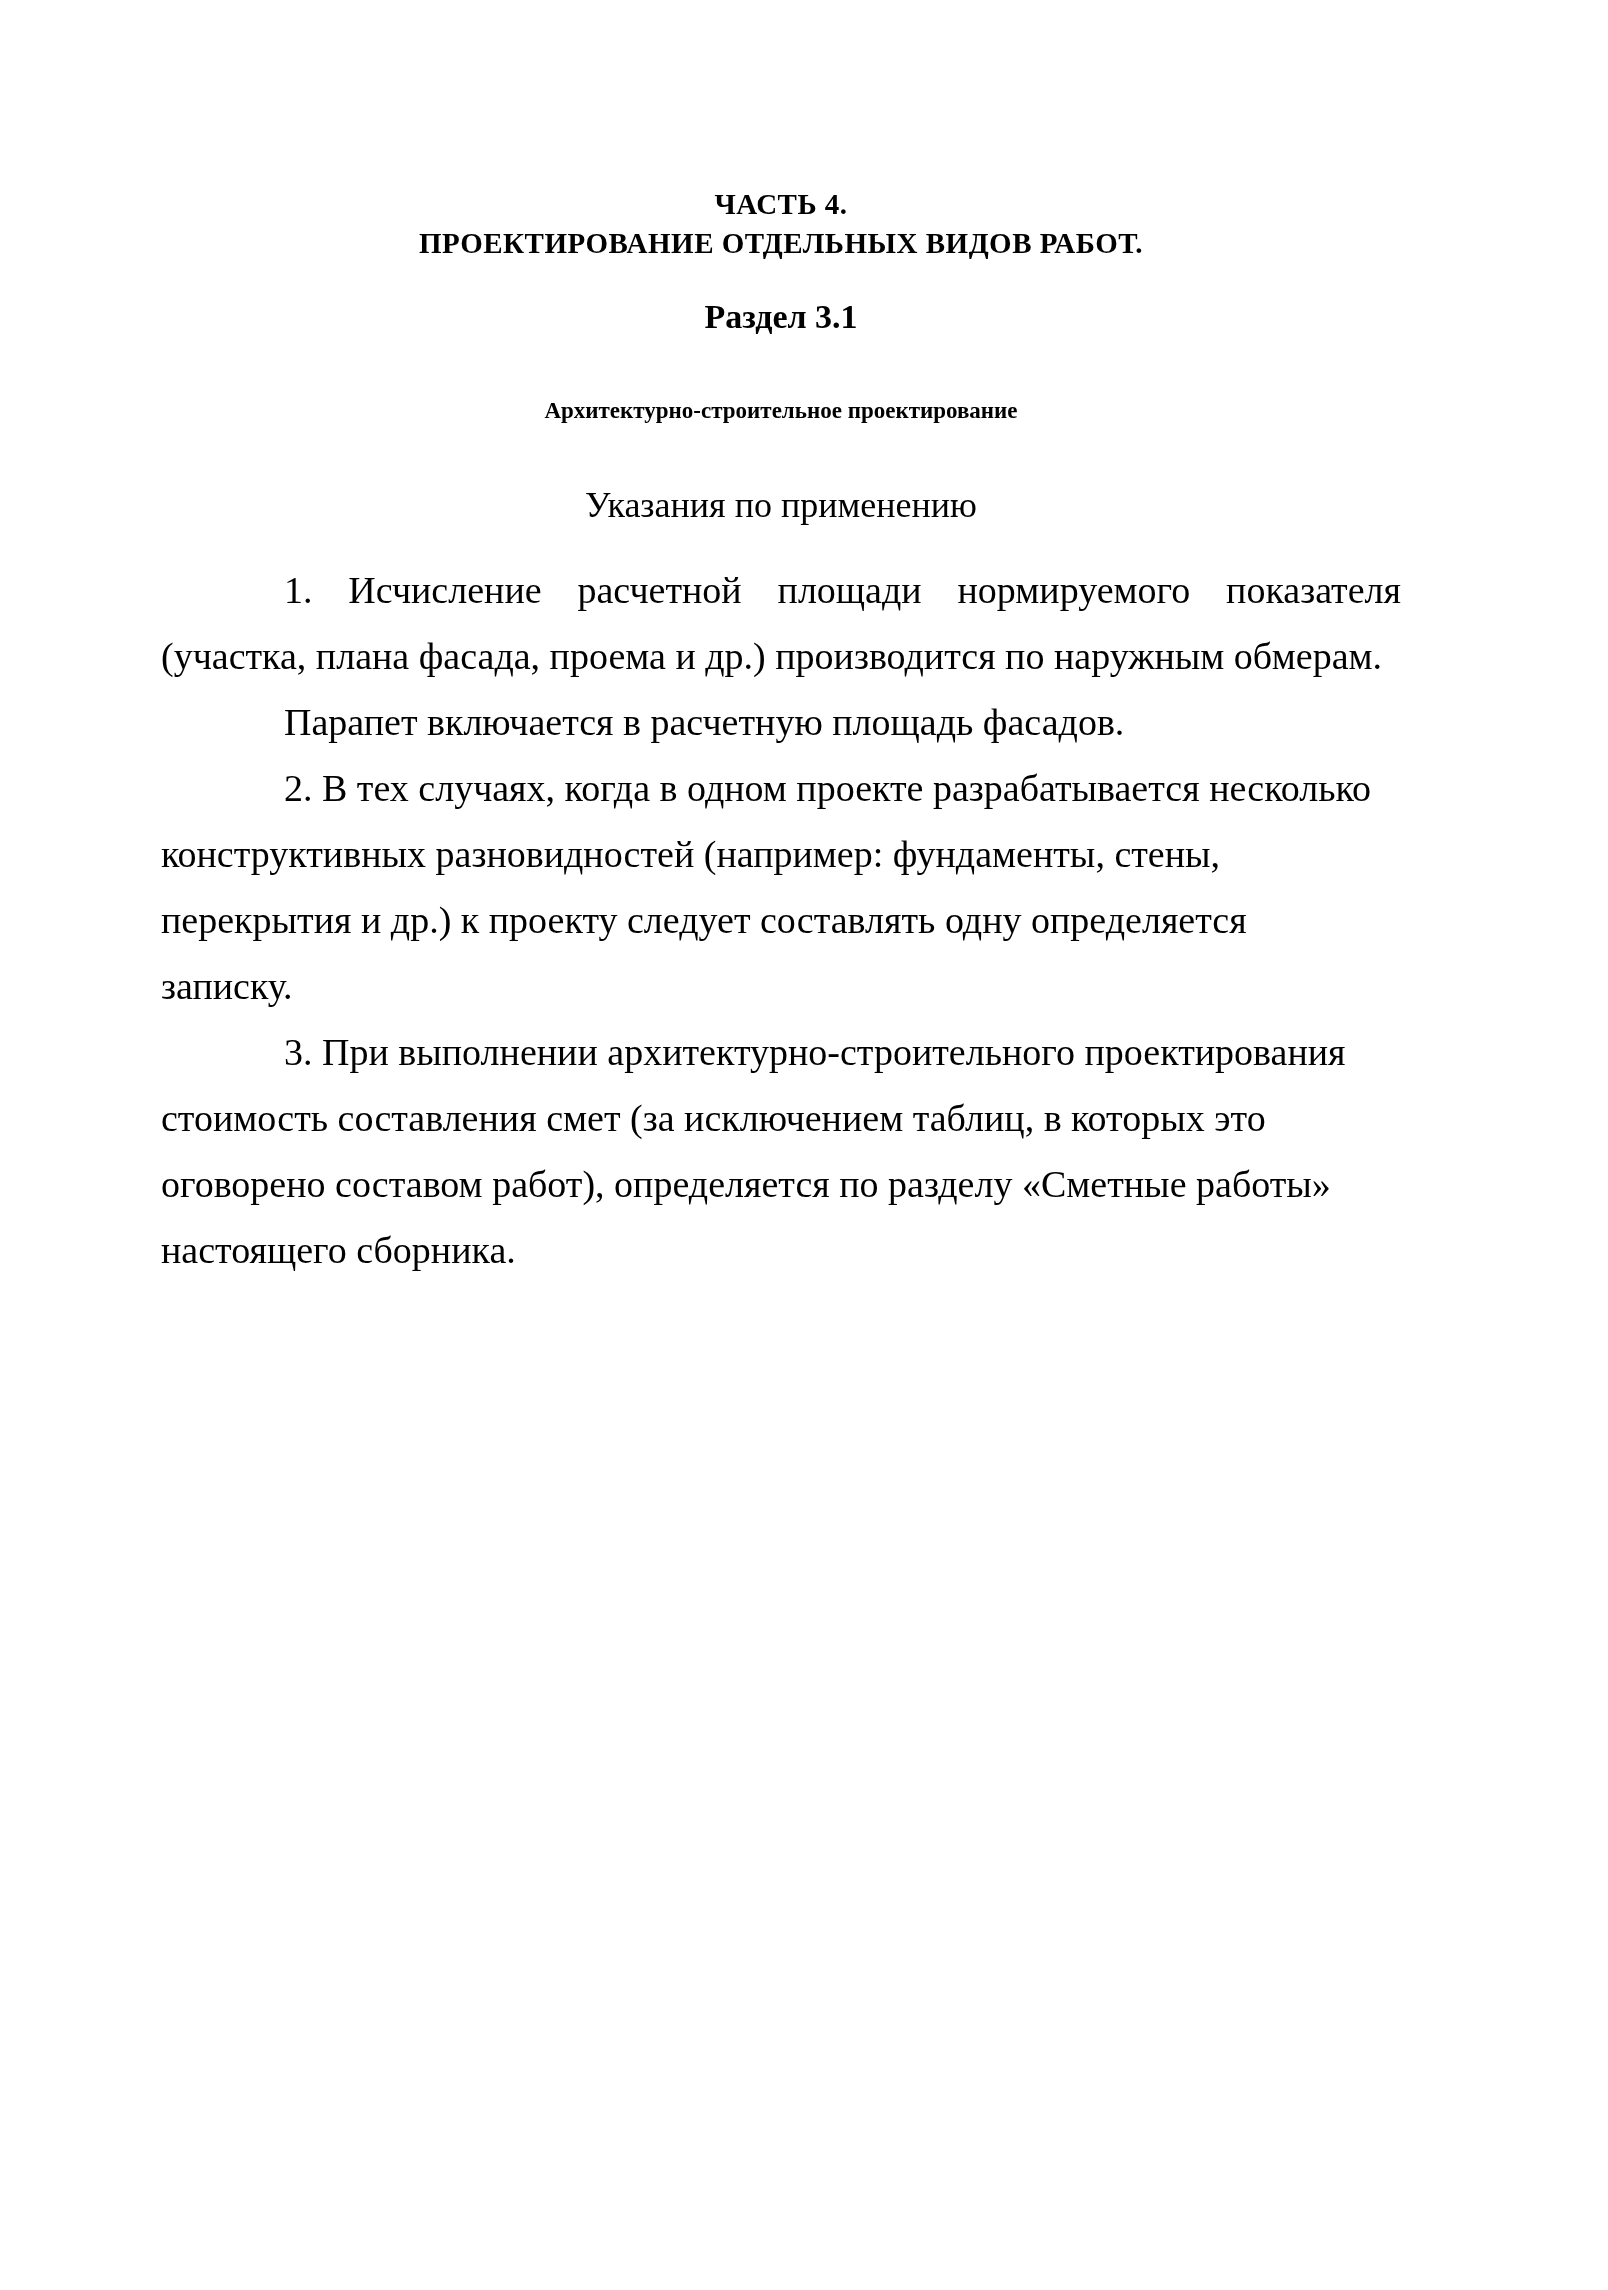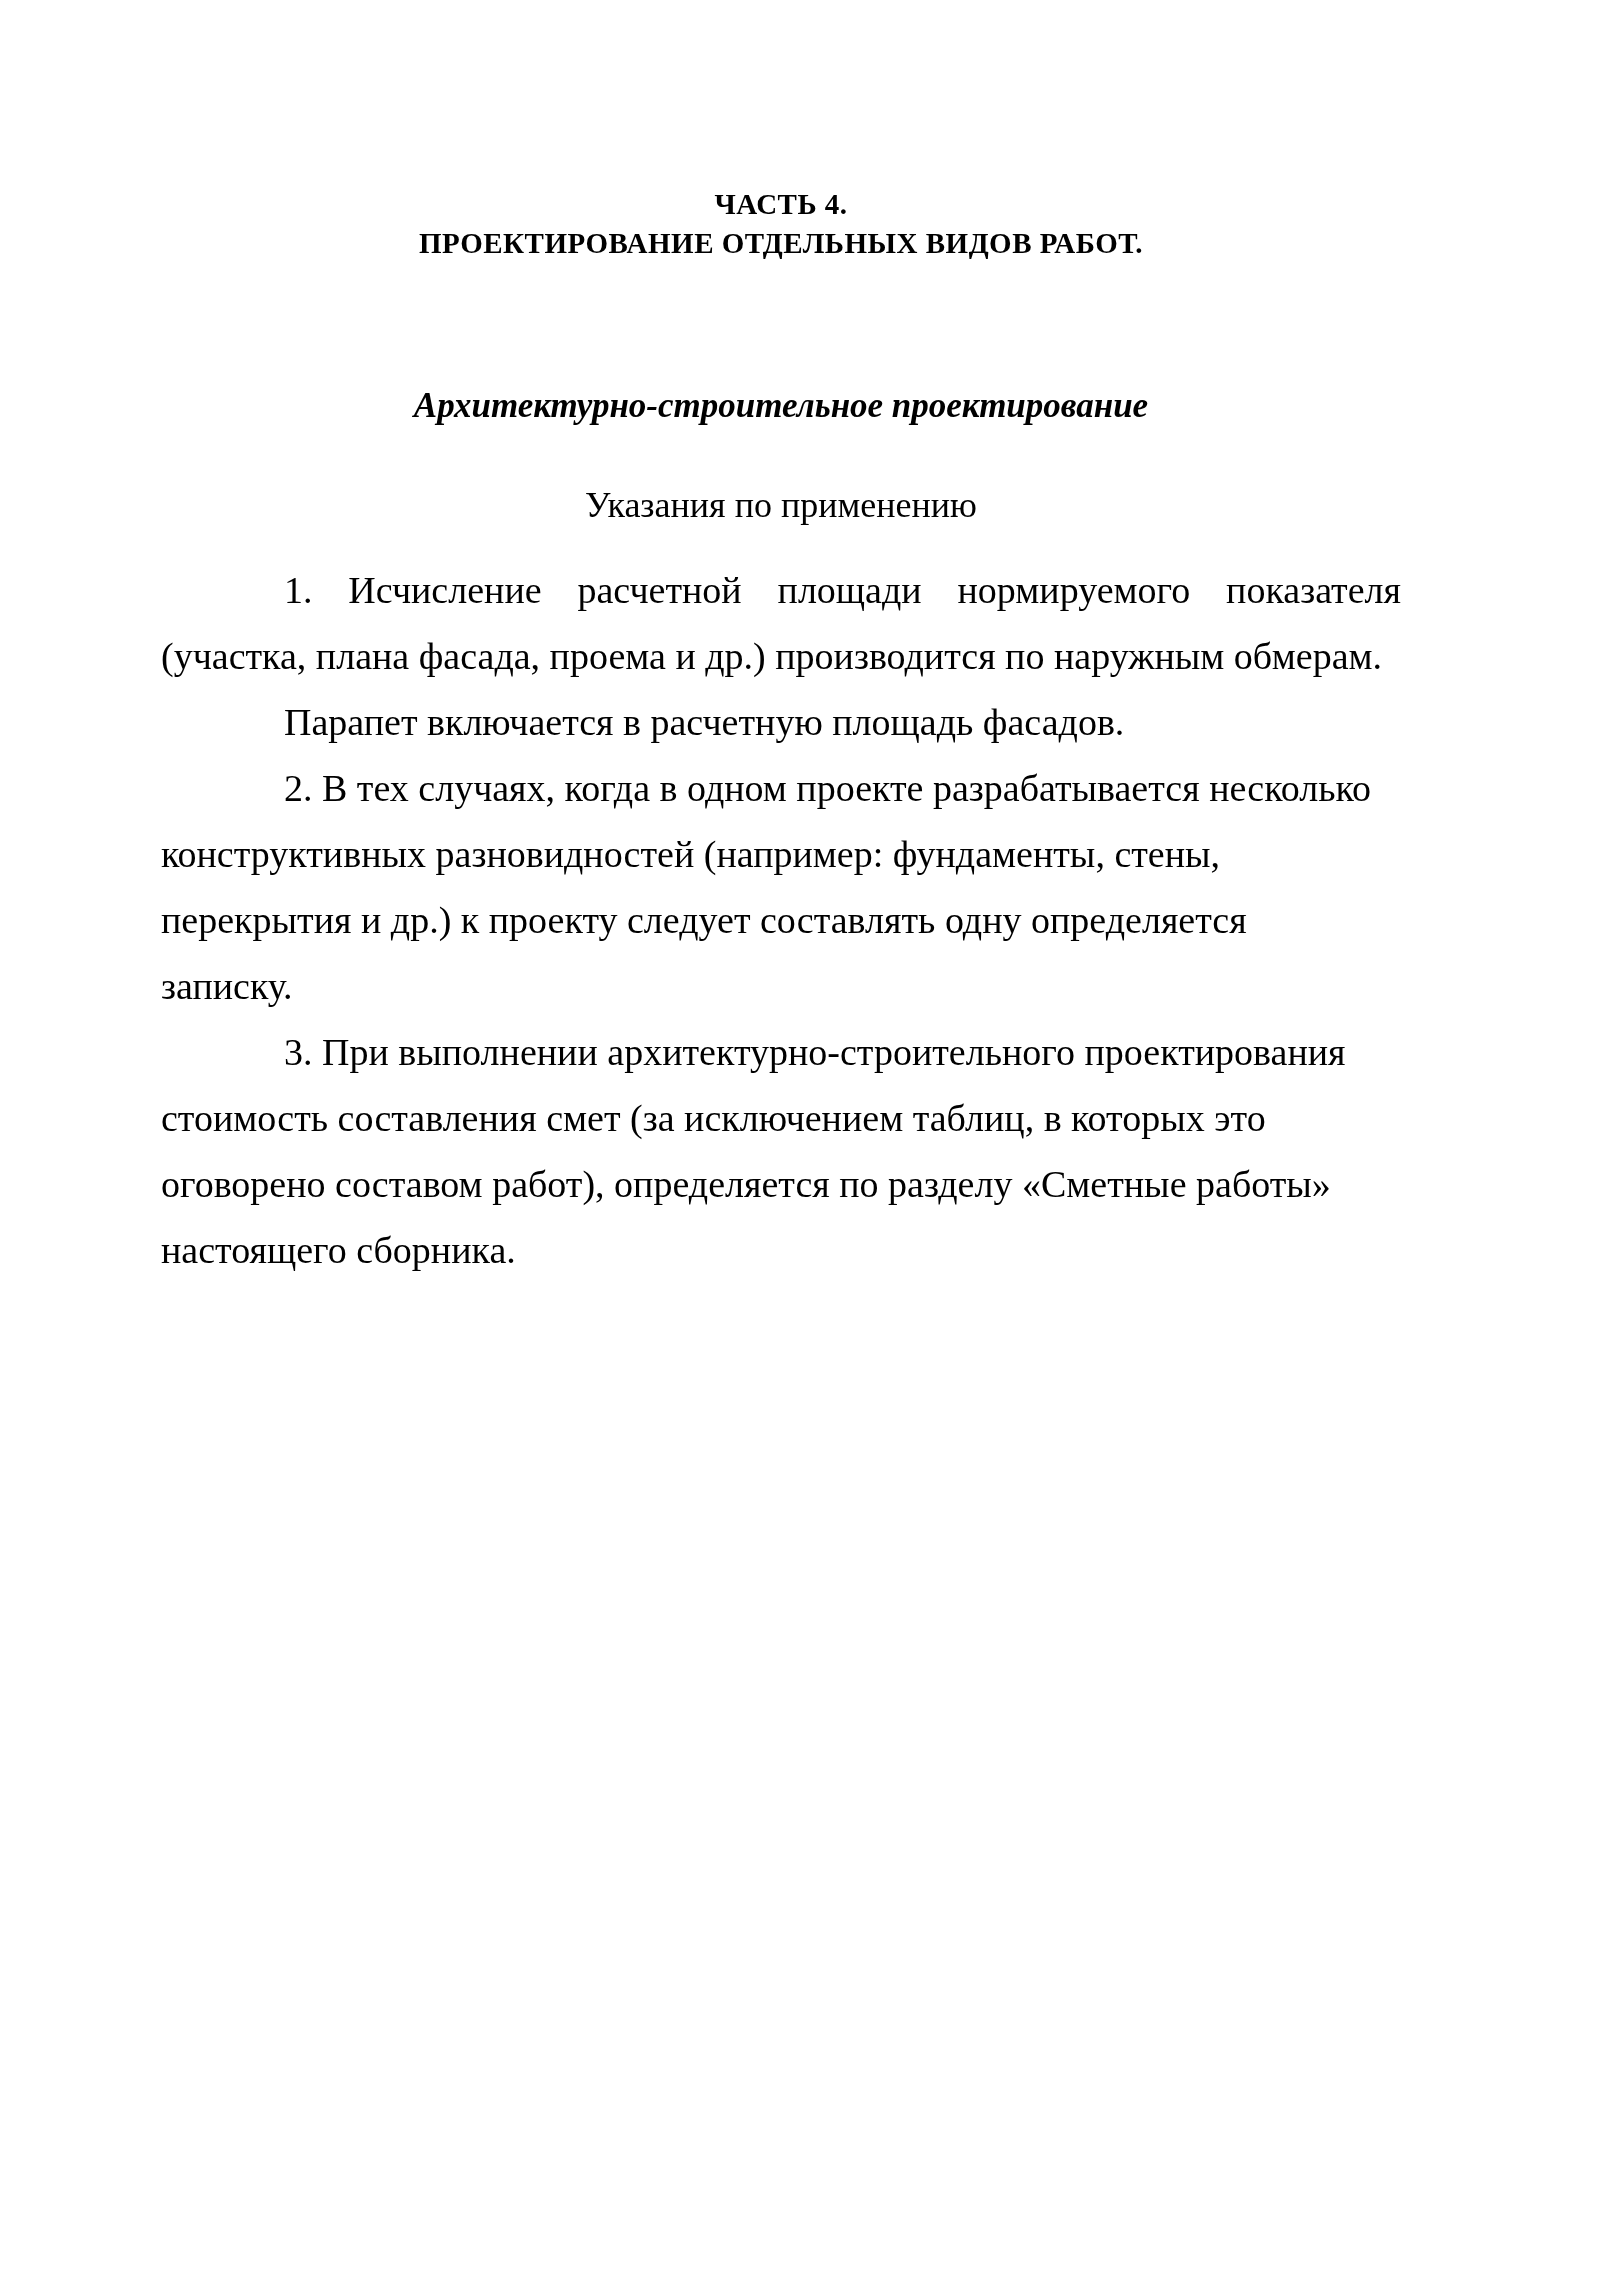--- a/index.html
+++ b/index.html
@@ -29,25 +29,24 @@
     line-height: 39px;
     letter-spacing: 0.5px;
   }
   .section-number {
     top: 300px;
     font-weight: bold;
     font-size: 34px;
     line-height: 1;
   }
   .section-title {
-    top: 388px;
+    top: 399px;
     font-weight: bold;
-    font-size: 35px;
+    font-size: 23px;
     line-height: 1;
-    font-style: italic;
   }
   .subtitle {
     top: 487px;
     font-size: 36px;
     line-height: 1;
   }
   .body-text {
     position: absolute;
     top: 557px;
     left: 161px;
@@ -82,20 +81,21 @@
 </head>
 <body>
 
 <div class="page">
 
   <div class="centered-block part-title">
     <div>ЧАСТЬ 4.</div>
     <div>ПРОЕКТИРОВАНИЕ ОТДЕЛЬНЫХ ВИДОВ РАБОТ.</div>
   </div>
 
+  <div class="centered-block section-number">Раздел 3.1</div>
 
   <div class="centered-block section-title">Архитектурно-строительное проектирование</div>
 
   <div class="centered-block subtitle">Указания по применению</div>
 
   <div class="body-text">
     <div class="body-line indent justify">1. Исчисление расчетной площади нормируемого показателя</div>
     <div class="body-line">(участка, плана фасада, проема и др.) производится по наружным обмерам.</div>
     <div class="body-line indent">Парапет включается в расчетную площадь фасадов.</div>
     <div class="body-line indent">2. В тех случаях, когда в одном проекте разрабатывается несколько</div>

